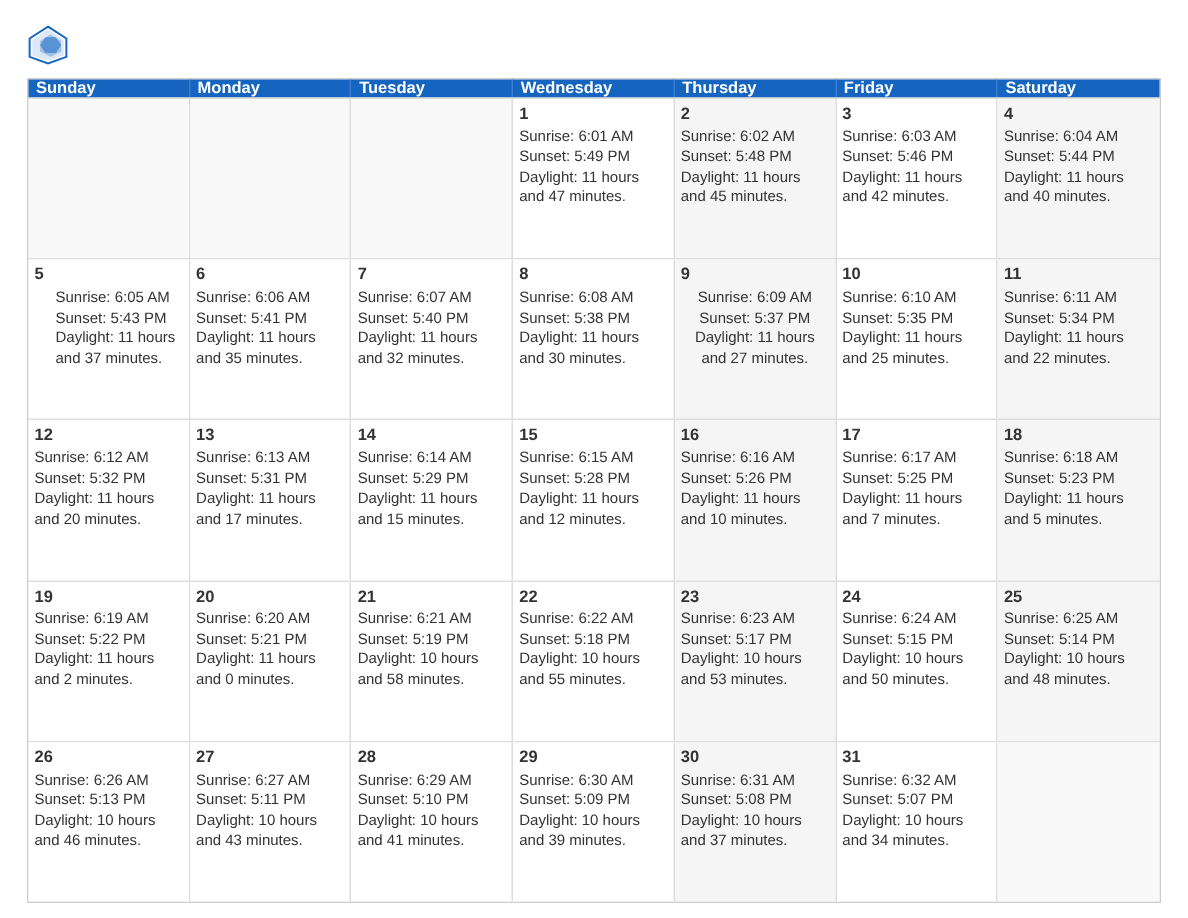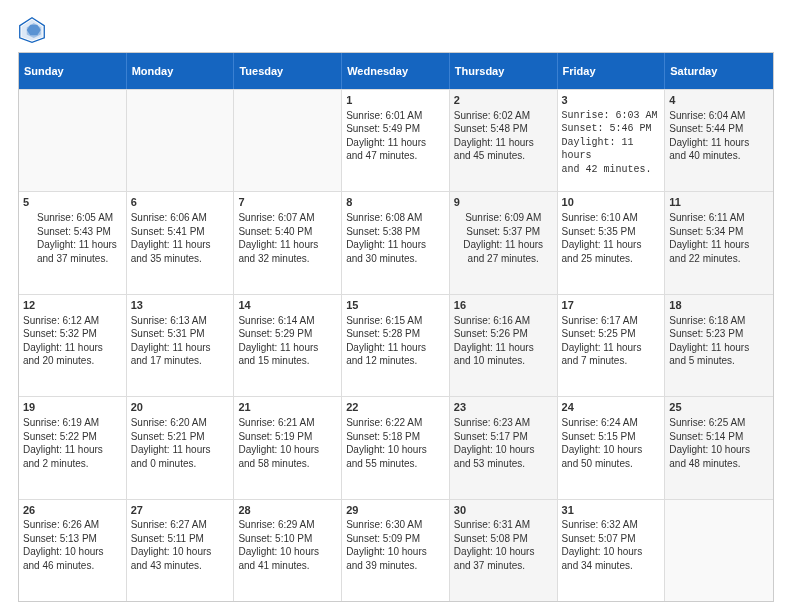--- a/index.html
+++ b/index.html
@@ -68,21 +68,21 @@
     }
     .cal-header-row {
       display: grid;
       grid-template-columns: repeat(7, 1fr);
       background: #1565C0;
     }
     .cal-header-cell {
       color: #fff;
       font-size: 11px;
       font-weight: bold;
-      padding: 12px 5px;
+      padding: 0 5px;
       border-right: 1px solid #3a80d2;
       text-align: left;
     }
     .cal-header-cell:last-child { border-right: none; }
     .cal-body {
       flex: 1;
       display: flex;
       flex-direction: column;
     }
     .cal-row {
@@ -165,21 +165,21 @@
           </div>
           <div class="cal-cell shaded">
             <span class="day-num">2</span>
             <div class="cell-text" style="white-space: pre-line;">Sunrise: 6:02 AM
 Sunset: 5:48 PM
 Daylight: 11 hours
 and 45 minutes.</div>
           </div>
           <div class="cal-cell">
             <span class="day-num">3</span>
-            <div class="cell-text" style="white-space: pre-line; font-family: Liberation Mono, monospace;">Sunrise: 6:03 AM
+            <div class="cell-text" style="white-space: pre-line;">Sunrise: 6:03 AM
 Sunset: 5:46 PM
 Daylight: 11 hours
 and 42 minutes.</div>
           </div>
           <div class="cal-cell shaded">
             <span class="day-num">4</span>
             <div class="cell-text" style="white-space: pre-line;">Sunrise: 6:04 AM
 Sunset: 5:44 PM
 Daylight: 11 hours
 and 40 minutes.</div>

